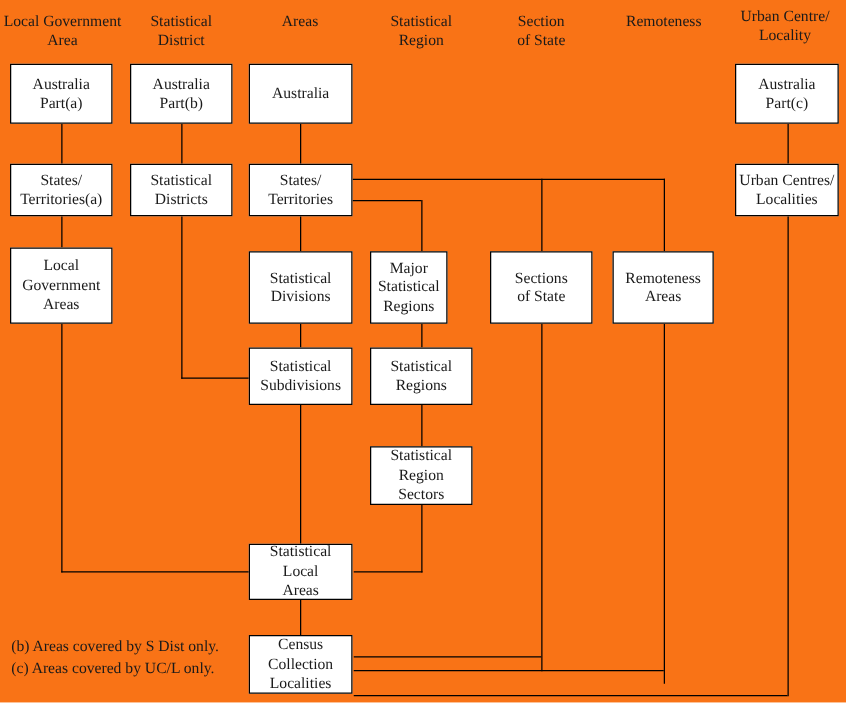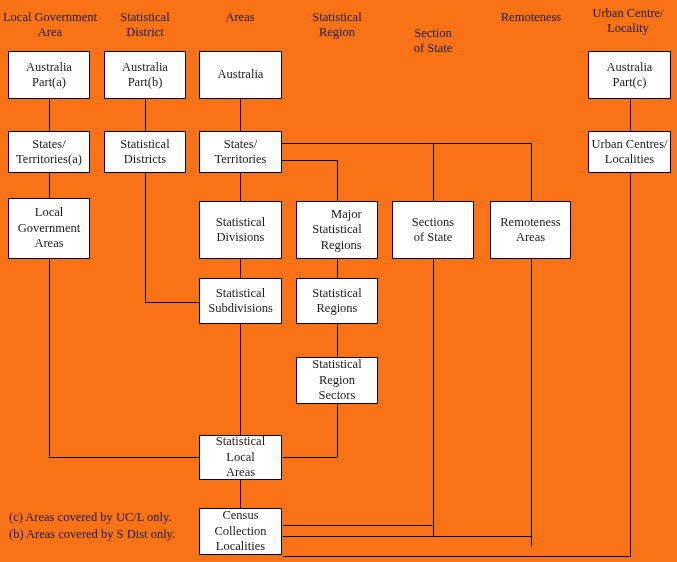--- a/index.html
+++ b/index.html
@@ -56,21 +56,21 @@
 
 <div id="canvas">
 
   <div class="col-head" style="left:0px;top:10px;width:100px;">Local Government
 Area</div>
   <div class="col-head" style="left:95px;top:10px;width:100px;">Statistical
 District</div>
   <div class="col-head" style="left:190px;top:10px;width:100px;">Areas</div>
   <div class="col-head" style="left:287px;top:10px;width:100px;">Statistical
 Region</div>
-  <div class="col-head" style="left:383px;top:10px;width:100px;margin-top:16px;">Section
+  <div class="col-head" style="left:383px;top:10px;width:100px;">Section
 of State</div>
   <div class="col-head" style="left:481px;top:10px;width:100px;">Remoteness</div>
   <div class="col-head" style="left:578px;top:6px;width:100px;">Urban Centre/
 Locality</div>
 
   <div class="link v" style="left:48.5px;top:99px;height:32px;"></div>
 
   <div class="link v" style="left:48.5px;top:173px;height:25px;"></div>
 
   <div class="link v" style="left:48.5px;top:259px;height:199px;"></div>
@@ -130,38 +130,38 @@
 Divisions</div>
   <div class="node" style="left:199px;top:278px;width:83px;height:46px;">Statistical
 Subdivisions</div>
   <div class="node" style="left:199px;top:435px;width:83px;height:45px;">Statistical
 Local
 Areas</div>
   <div class="node" style="left:199px;top:508px;width:83px;height:47px;">Census
 Collection
 Localities</div>
 
-  <div class="node" style="left:296px;top:201px;width:82px;height:58px;text-align:right;">Major
+  <div class="node" style="left:296px;top:201px;width:62px;height:58px;">Major
 Statistical
 Regions</div>
   <div class="node" style="left:296px;top:278px;width:82px;height:46px;">Statistical
 Regions</div>
   <div class="node" style="left:296px;top:357px;width:82px;height:47px;">Statistical
 Region
 Sectors</div>
 
   <div class="node" style="left:392px;top:201px;width:82px;height:58px;">Sections
 of State</div>
 
   <div class="node" style="left:490px;top:201px;width:81px;height:58px;">Remoteness
 Areas</div>
 
   <div class="node" style="left:588px;top:51px;width:83px;height:48px;">Australia
 Part(c)</div>
   <div class="node" style="left:588px;top:131px;width:83px;height:42px;">Urban Centres/
 Localities</div>
 
   <div class="footnotes" style="left:9px;top:509px;">
+    <div>(b) Areas covered by S Dist only.</div>
     <div>(c) Areas covered by UC/L only.</div>
-    <div>(b) Areas covered by S Dist only.</div>
   </div>
 
 </div>
 
 </body></html>

